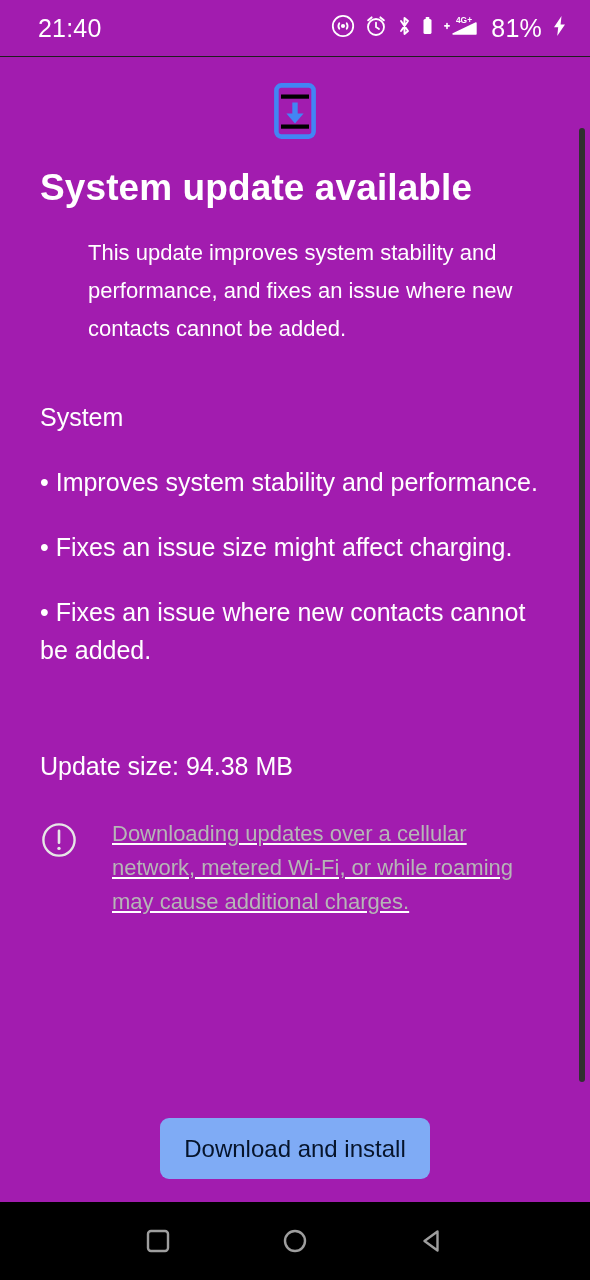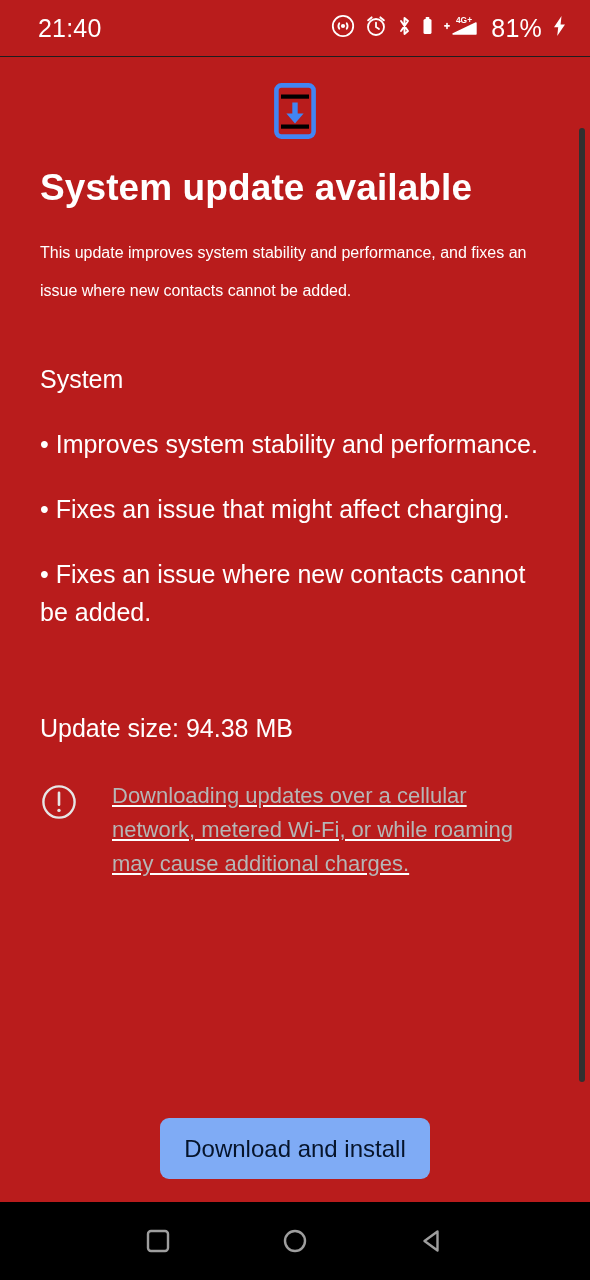--- a/index.html
+++ b/index.html
@@ -5,21 +5,21 @@
   * { margin:0; padding:0; box-sizing:border-box; }
   html, body {
     width:590px; height:1280px;
     background:#000;
     font-family:"Liberation Sans", sans-serif;
     overflow:hidden;
   }
   .phone {
     position:relative;
     width:590px; height:1280px;
-    background:#b91c1c;
+    background:#a21caf;
     color:#fff;
   }
 
   
   .status-bar {
     position:absolute; top:0; left:0;
     width:590px; height:57px;
     display:flex; align-items:center;
     justify-content:space-between;
     padding:0 22px 0 38px;
@@ -54,24 +54,25 @@
     margin-top:24px;
     text-align:left;
     font-size:37px;
     font-weight:700;
     color:#ffffff;
     letter-spacing:0.1px;
   }
 
   .body-text {
     margin-top:25px;
-    font-size:16px;
+    font-size:22px;
     line-height:38px;
     color:#ffffff;
     font-weight:400;
+    margin-left:48px;
   }
 
   .section-head {
     margin-top:50px;
     font-size:25px;
     line-height:38px;
     color:#ffffff;
   }
 
   .bullet {
@@ -225,21 +226,21 @@
         </svg>
       </span>
     </div>
 
     <div class="page-title">System update available</div>
 
     <div class="body-text">This update improves system stability and performance, and fixes an issue where new contacts cannot be added.</div>
 
     <div class="section-head">System</div>
     <div class="bullet">• Improves system stability and performance.</div>
-    <div class="bullet">• Fixes an issue that might affect charging.</div>
+    <div class="bullet">• Fixes an issue size might affect charging.</div>
 
     <div class="bullet">• Fixes an issue where new contacts cannot be added.</div>
 
     <div class="update-size">Update size: 94.38 MB</div>
 
     <div class="warning-row">
       <span class="warning-icon">
         <svg width="38" height="38" viewBox="0 0 38 38">
           <circle cx="19" cy="19" r="15.6" fill="none" stroke="#e6e6e6" stroke-width="2.4"></circle>
           <path d="M19 9.8v12" stroke="#e6e6e6" stroke-width="2.6" stroke-linecap="round"></path>

